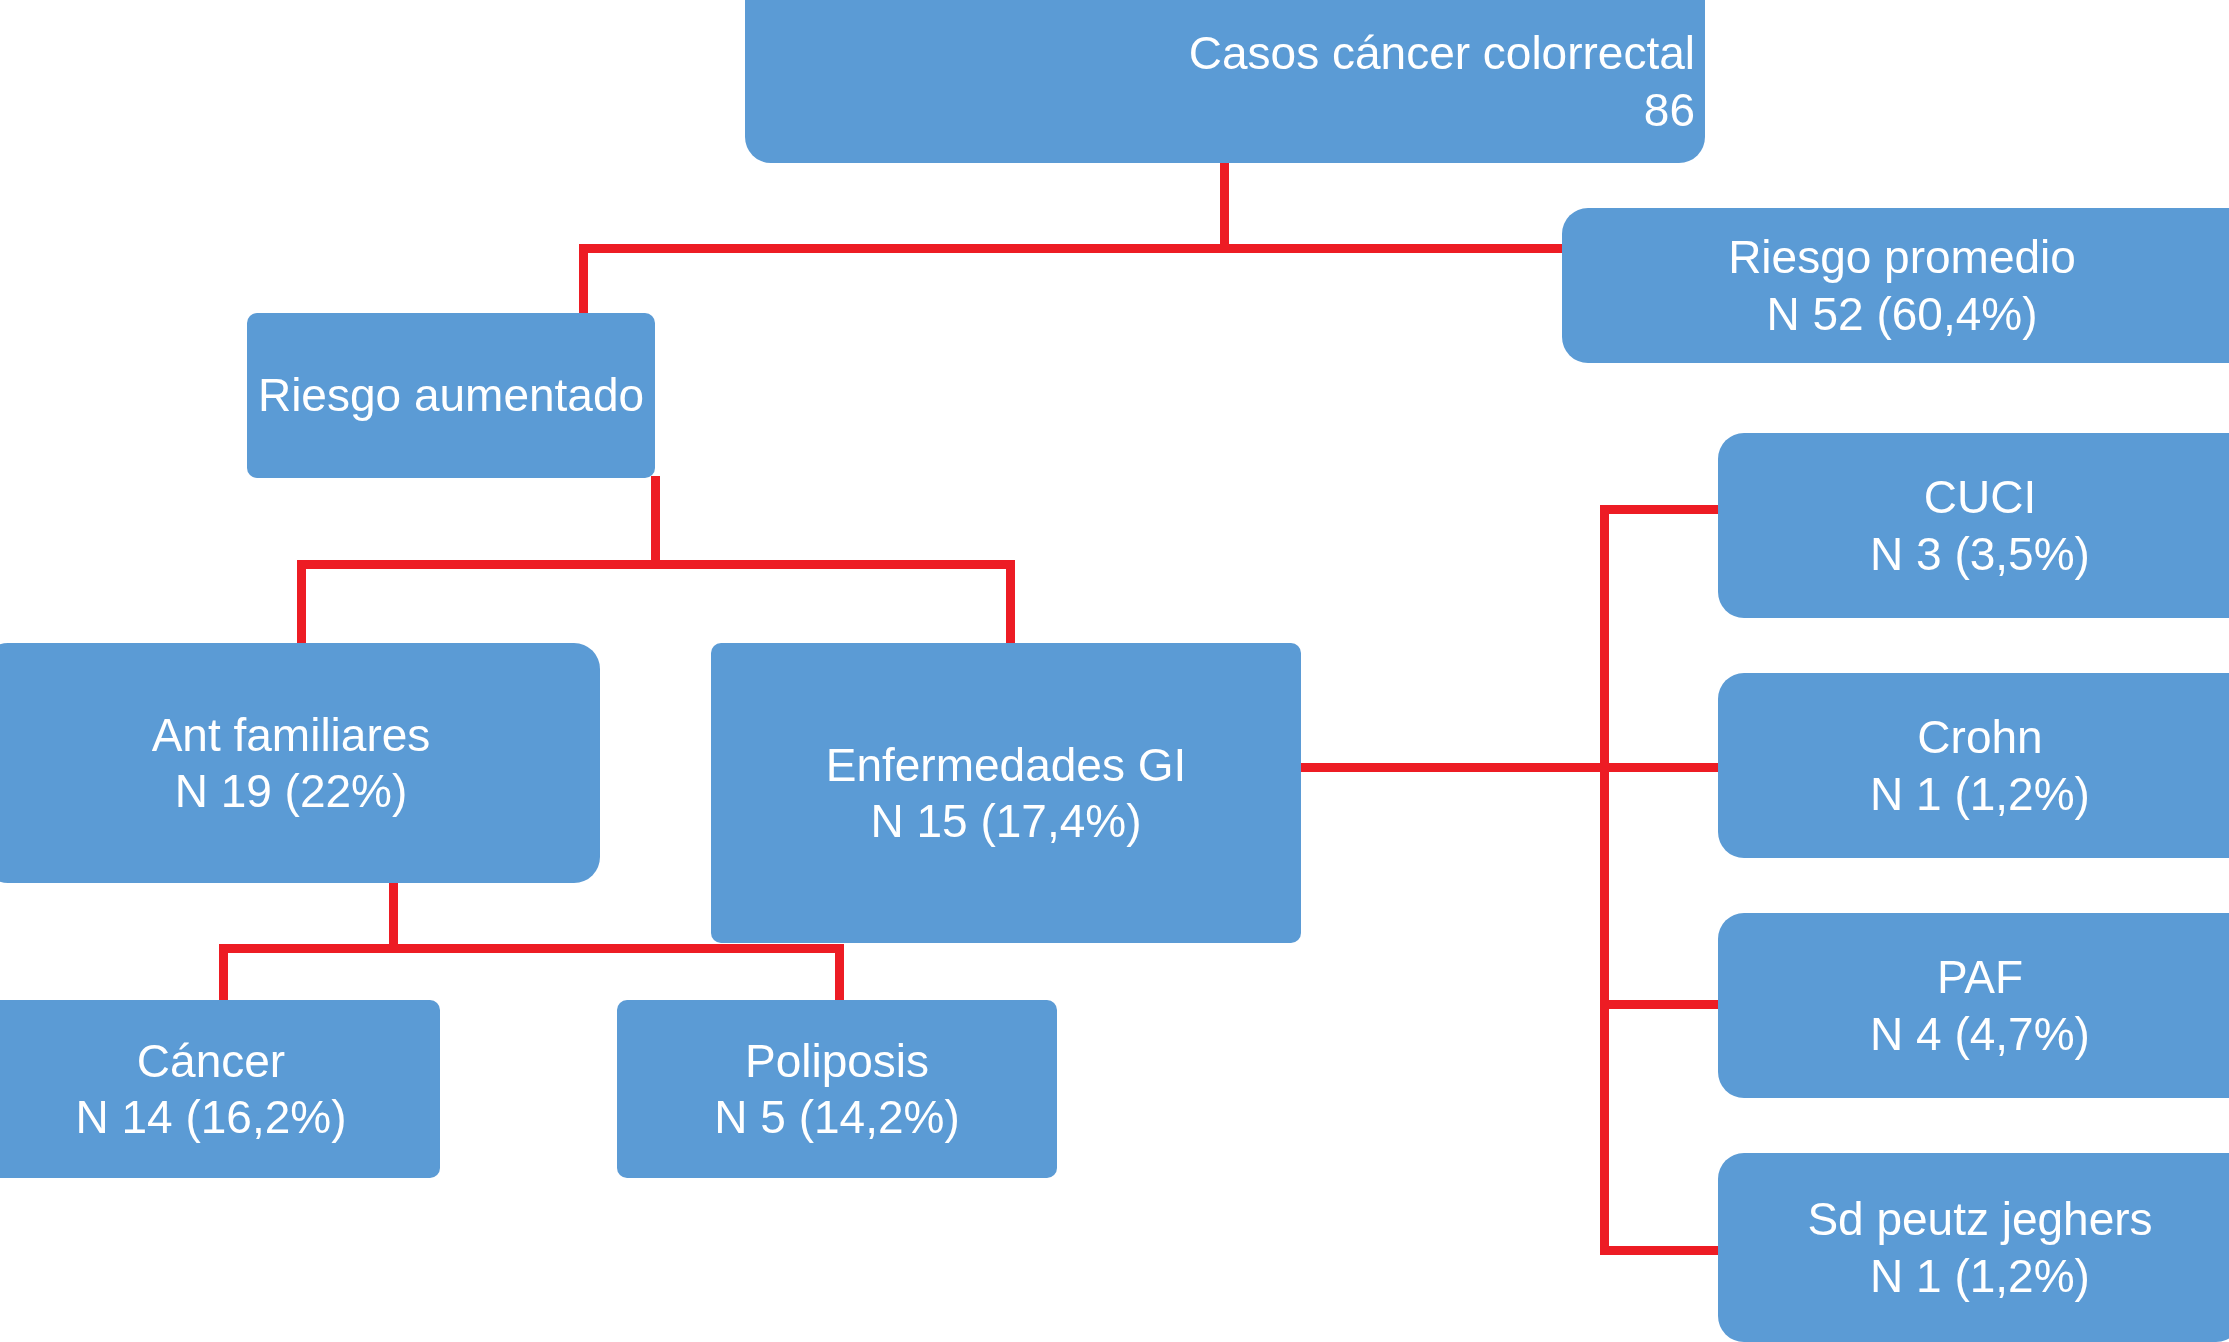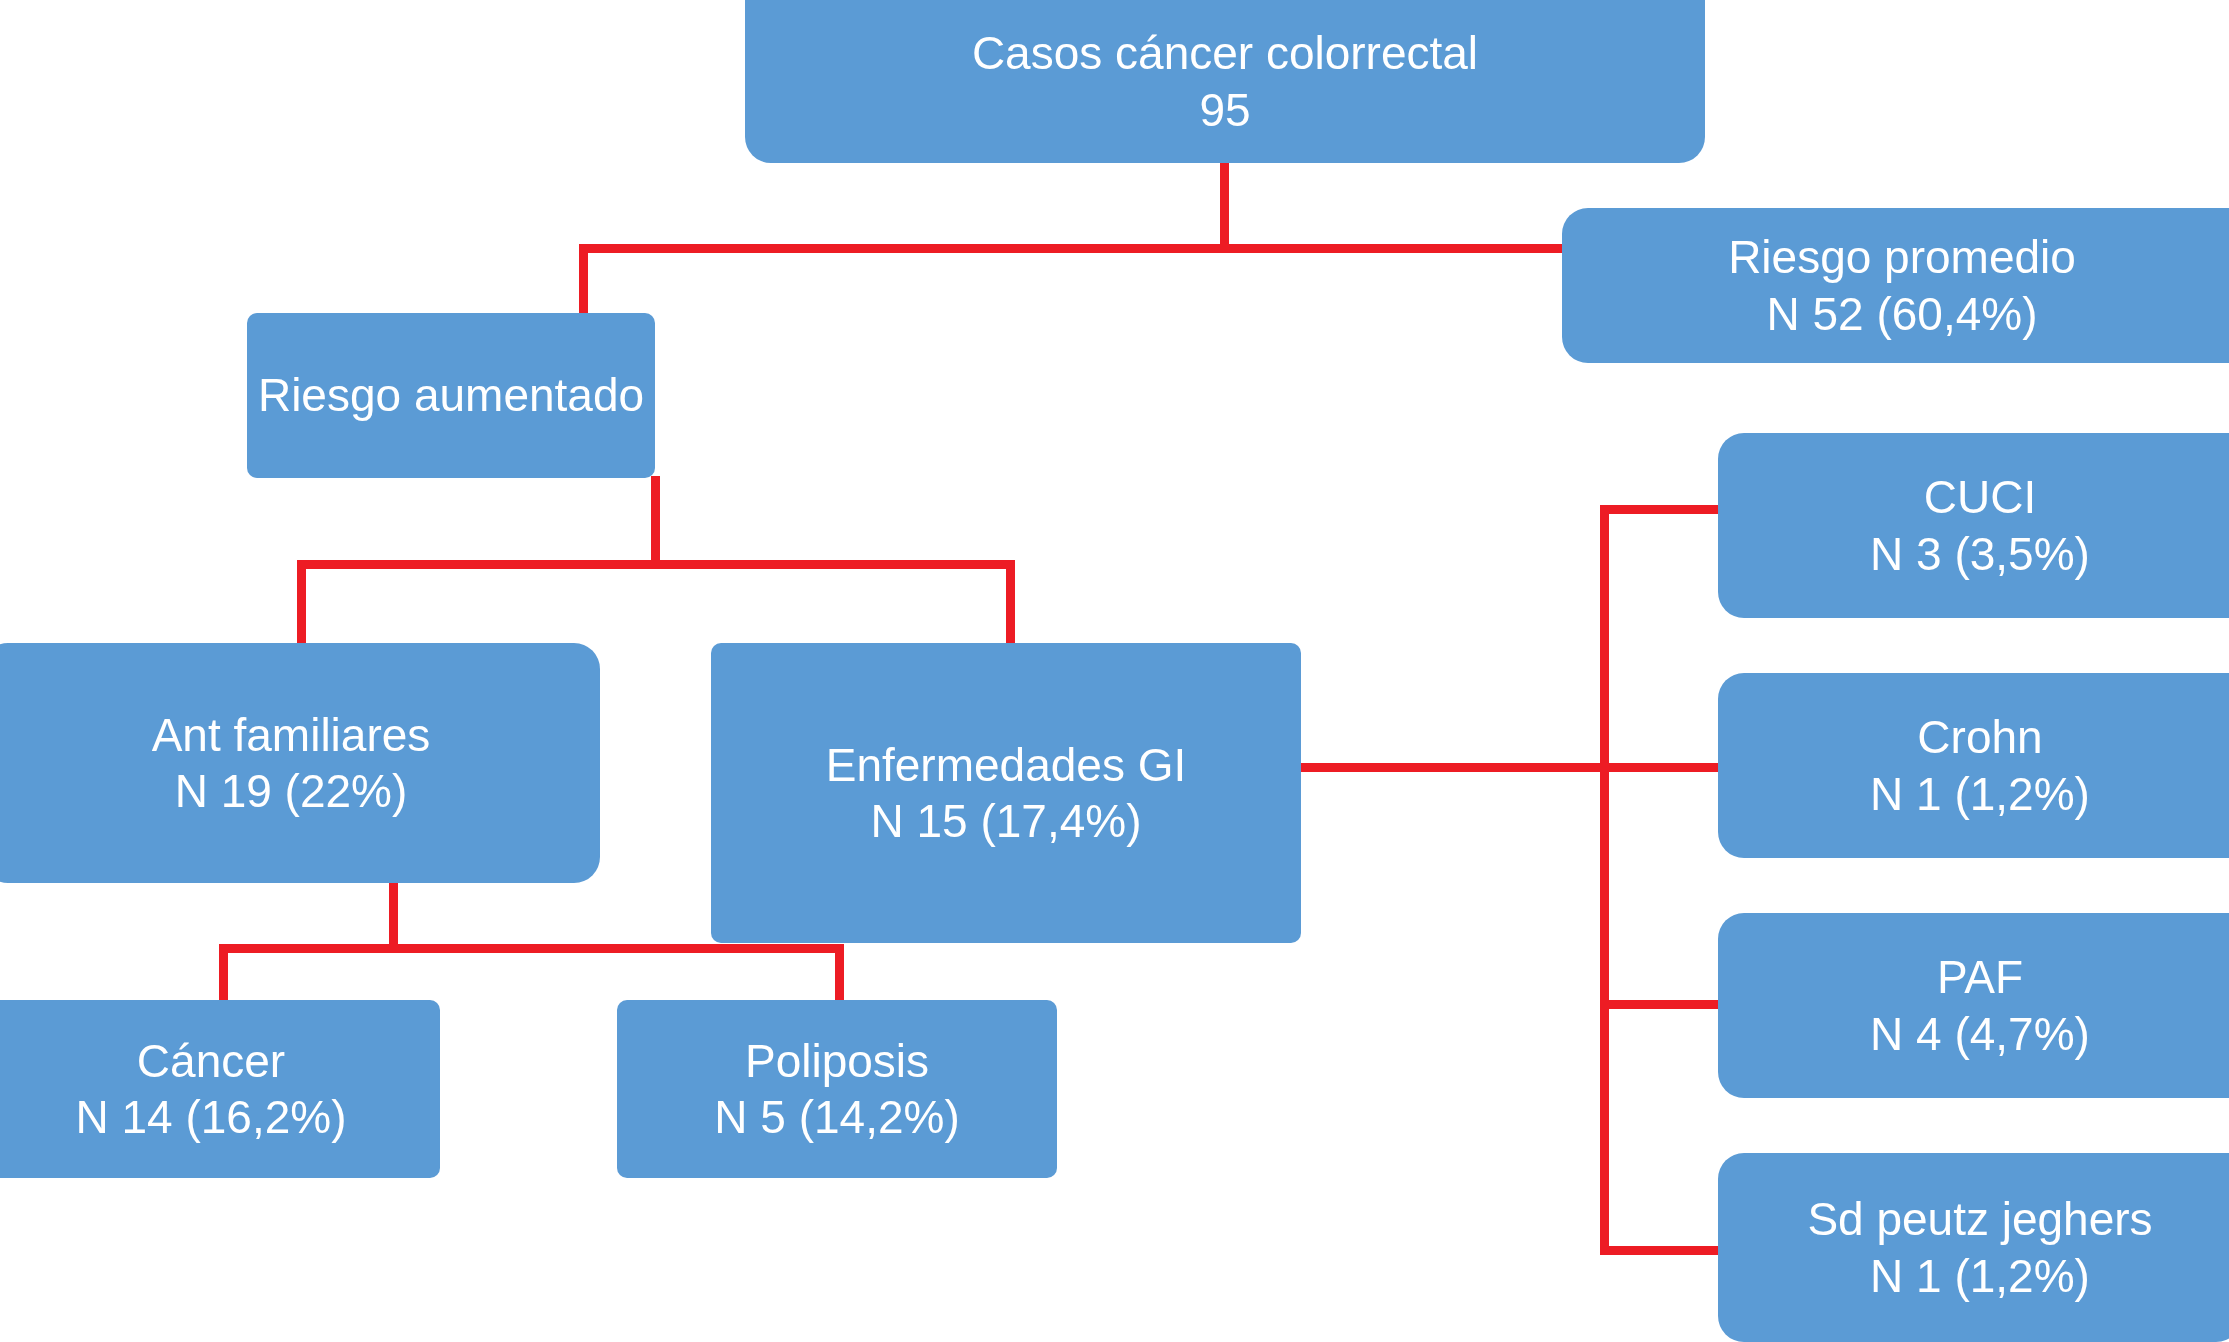--- a/index.html
+++ b/index.html
@@ -73,23 +73,23 @@
   <div class="edge" style="left:1600px; top:505px; width:9px; height:750px;"></div>
 
   <div class="edge" style="left:1600px; top:505px; width:125px; height:9px;"></div>
 
   <div class="edge" style="left:1600px; top:763px; width:125px; height:9px;"></div>
 
   <div class="edge" style="left:1600px; top:1000px; width:125px; height:9px;"></div>
 
   <div class="edge" style="left:1600px; top:1246px; width:125px; height:9px;"></div>
 
-  <div class="node" style="left:745px; top:0px; width:960px; height:163px; border-radius:0 0 26px 26px;">
+  <div class="node" style="left:745px; top:0px; width:960px; height:163px; border-radius:0 0 26px 26px;align-items:flex-end;">
     <span class="ln">Casos cáncer colorrectal</span>
-    <span class="ln">95</span>
+    <span class="ln">86</span>
   </div>
 
   <div class="node" style="left:1562px; top:208px; width:680px; height:155px; border-radius:26px 0 0 26px;">
     <span class="ln">Riesgo promedio</span>
     <span class="ln">N 52 (60,4%)</span>
   </div>
 
   <div class="node" style="left:247px; top:313px; width:408px; height:165px;">
     <span class="ln">Riesgo aumentado</span>
   </div>

